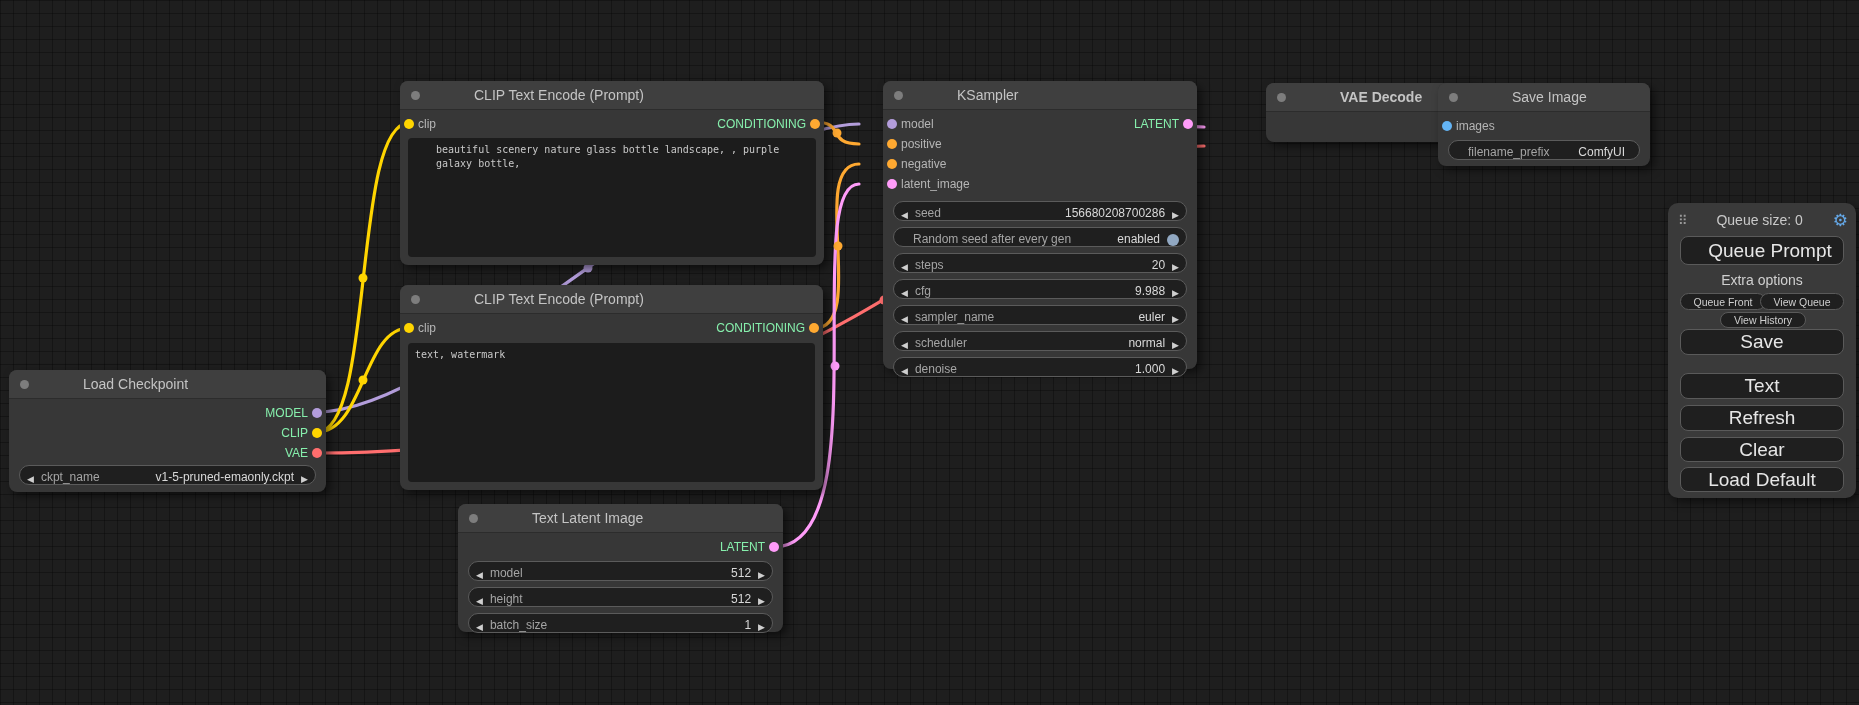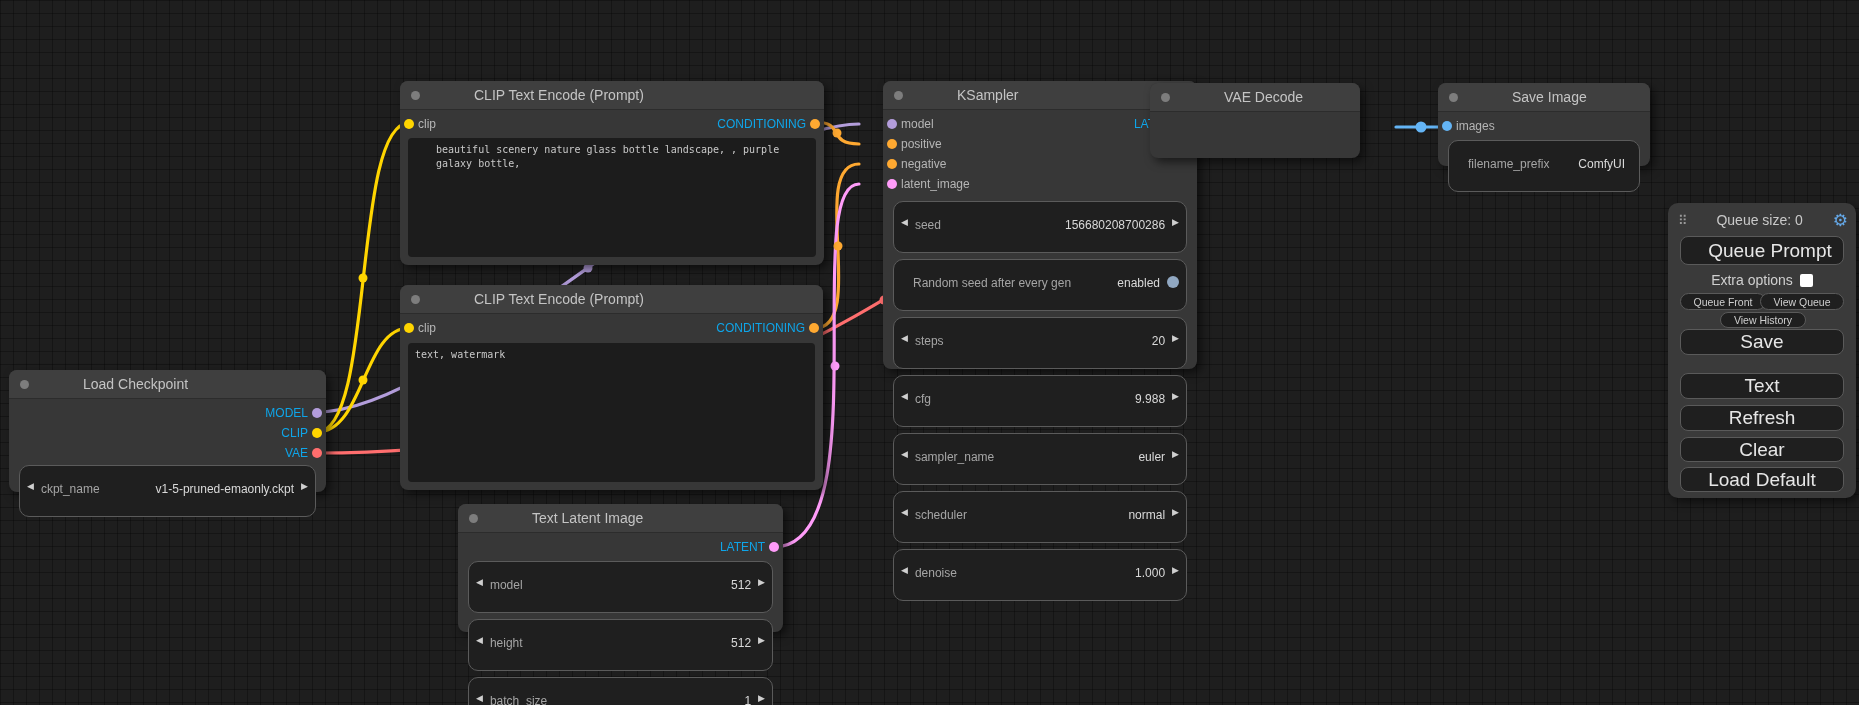--- a/index.html
+++ b/index.html
@@ -10,47 +10,47 @@
   .wires{position:absolute;left:0;top:0;pointer-events:none;}
   .wire{fill:none;stroke-width:3.2;stroke-linecap:round;}
 
   .node{position:absolute;background:#373737;border-radius:8px;box-shadow:4px 4px 10px rgba(0,0,0,.55);color:#b5b5b5;}
   .ntitle{height:28px;line-height:28px;background:#3f3f3f;border-radius:8px 8px 0 0;
     border-bottom:1px solid #2c2c2c;padding-left:11px;font-size:14px;color:#c4c4c4;display:flex;align-items:center;gap:44px;}
   .tdot{width:9px;height:9px;border-radius:50%;background:#7d7d7d;margin-right:10px;flex:0 0 auto;}
   .nrows{padding-top:4px;}
   .srow{position:relative;height:20px;display:flex;align-items:center;font-size:12px;}
   .sin{margin-left:18px;color:#b5b5b5;}
-  .sout{margin-left:auto;margin-right:18px;color:#0ea5e9;}
+  .sout{margin-left:auto;margin-right:18px;color:#86efac;}
   .pdot{position:absolute;width:10px;height:10px;border-radius:50%;top:50%;transform:translateY(-50%);}
   .pdot.in{left:4px;}  .pdot.out{right:4px;}
   .c-model{background:#b39ddb;} .c-clip{background:#ffd500;} .c-vae{background:#ff6e6e;}
   .c-cond{background:#ffa931;} .c-latent{background:#ff9cf9;} .c-image{background:#64b5f6;}
 
   .widget{height:18px;background:#1f1f1f;border:1px solid #5b5b5b;border-radius:10px;
-    margin:0 10px 6px 10px;display:flex;align-items:flex-start;font-size:12px;padding:16px 7px;}
+    margin:0 10px 6px 10px;display:flex;align-items:flex-end;font-size:12px;padding:0 7px;}
   .warrow{color:#cfcfcf;font-size:9px;line-height:1;flex:0 0 auto;}
   .wlabel{margin-left:7px;color:#a5a5a5;white-space:nowrap;}
   .wvalue{margin-left:auto;margin-right:7px;color:#d9d9d9;white-space:nowrap;}
   .toggle{width:12px;height:12px;border-radius:50%;background:#91a8c2;flex:0 0 auto;}
 
   .prompt{position:absolute;left:8px;right:8px;bottom:8px;background:#1c1c1c;border-radius:4px;
     padding:5px 7px;font-family:"DejaVu Sans Mono",monospace;font-size:10px;line-height:14px;
     color:#c9c9c9;white-space:pre-wrap;overflow:hidden;}
 
   .qpanel{position:absolute;background:#3a3a3a;border-radius:10px;box-shadow:4px 4px 10px rgba(0,0,0,.55);color:#cfcfcf;}
   .qhead{position:absolute;left:10px;right:8px;top:7px;height:20px;display:flex;align-items:center;}
   .qhandle{color:#9a9a9a;font-size:13px;letter-spacing:-1px;}
   .qsize{flex:1;text-align:center;font-size:14px;color:#c9c9c9;}
   .qgear{color:#64a8e8;font-size:17px;line-height:1;}
   .qbtn{position:absolute;left:12px;right:12px;background:#1f1f1f;border:1px solid #5a5a5a;border-radius:8px;
     display:flex;align-items:center;justify-content:center;font-size:19px;color:#e6e6e6;}
   .qsmall{position:absolute;background:#1f1f1f;border:1px solid #5a5a5a;border-radius:9px;height:15px;
     display:flex;align-items:center;justify-content:center;font-size:10.5px;color:#cfcfcf;}
-  .qextra{position:absolute;left:0;right:0;top:69px;height:16px;display:flex;align-items:center;justify-content:center;font-size:14px;color:#cfcfcf;}
+  .qextra{position:absolute;left:0;right:0;top:69px;height:16px;display:flex;align-items:center;justify-content:center;font-size:14px;color:#cfcfcf;flex-direction:column;}
   .qcheck{width:13px;height:13px;background:#ffffff;border-radius:2px;margin-left:7px;}
 </style>
 </head>
 <body>
 
 <div class="stage">
 
   <svg class="wires" width="1859" height="705">
     <path class="wire" d="M317,412 C455,412 720,124 859,124" stroke="#b39ddb"></path>
     <path class="wire" d="M317,432 C375,432 352,123 409,123" stroke="#ffd500"></path>
@@ -194,21 +194,21 @@
       </div>
       <div class="widget">
         <span class="warrow">◀</span>
         <span class="wlabel">denoise</span>
         <span class="wvalue">1.000</span>
         <span class="warrow">▶</span>
       </div>
     </div>
   </div>
 
-  <div class="node" style="left:1150px;top:83px;width:210px;height:75px;">
+  <div class="node" style="left:1266px;top:83px;width:210px;height:59px;font-weight:bold;">
     <div class="ntitle">
       <span class="tdot"></span>
       <span>VAE Decode</span>
     </div>
   </div>
 
   <div class="node" style="left:1438px;top:83px;width:212px;height:83px;">
     <div class="ntitle">
       <span class="tdot"></span>
       <span>Save Image</span>

